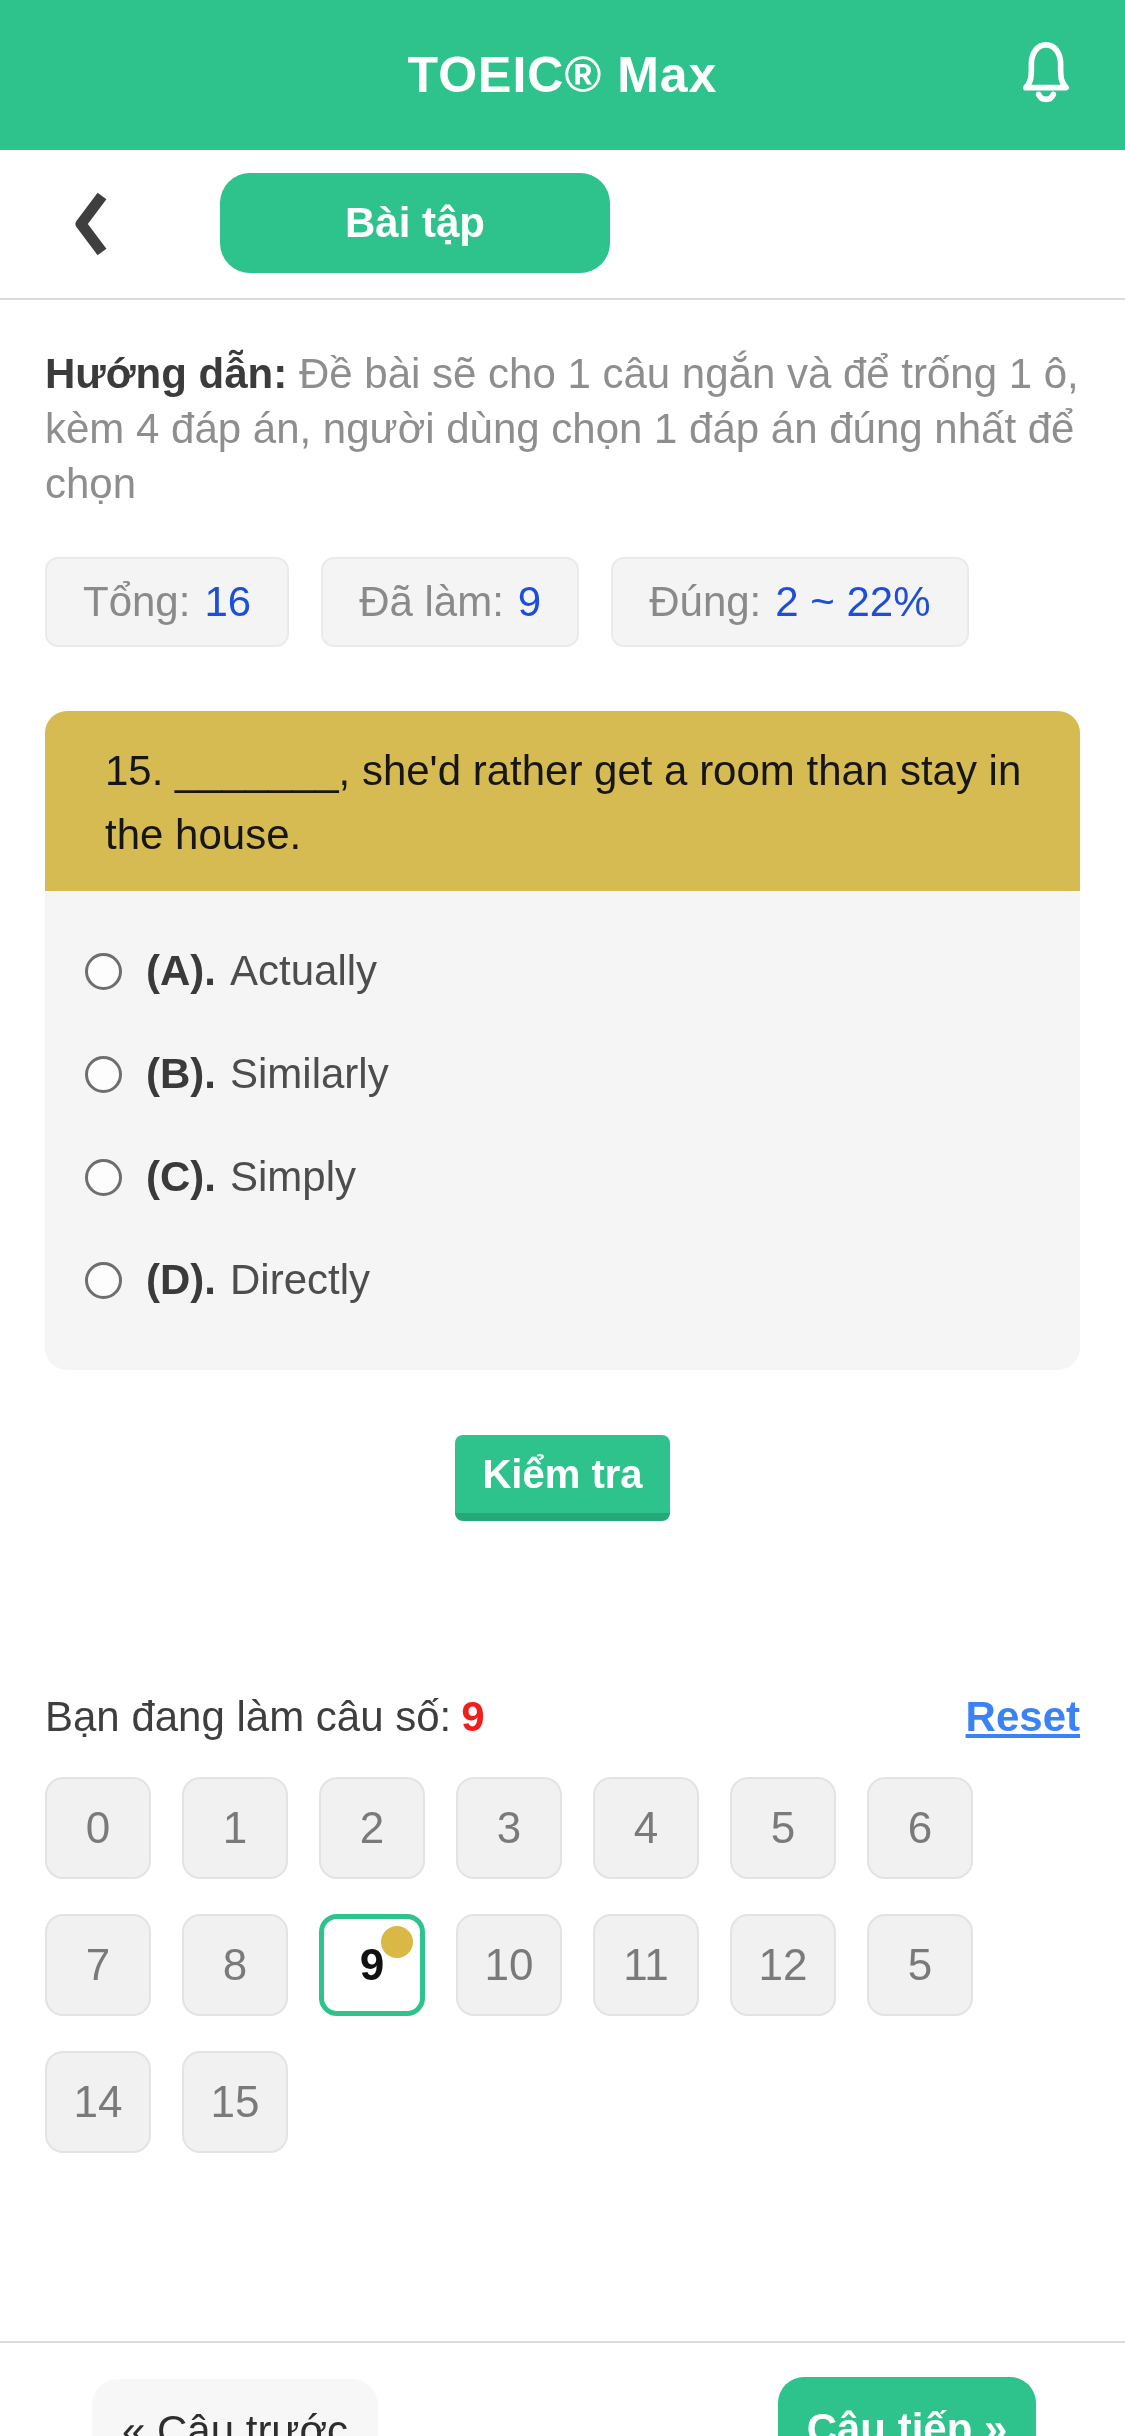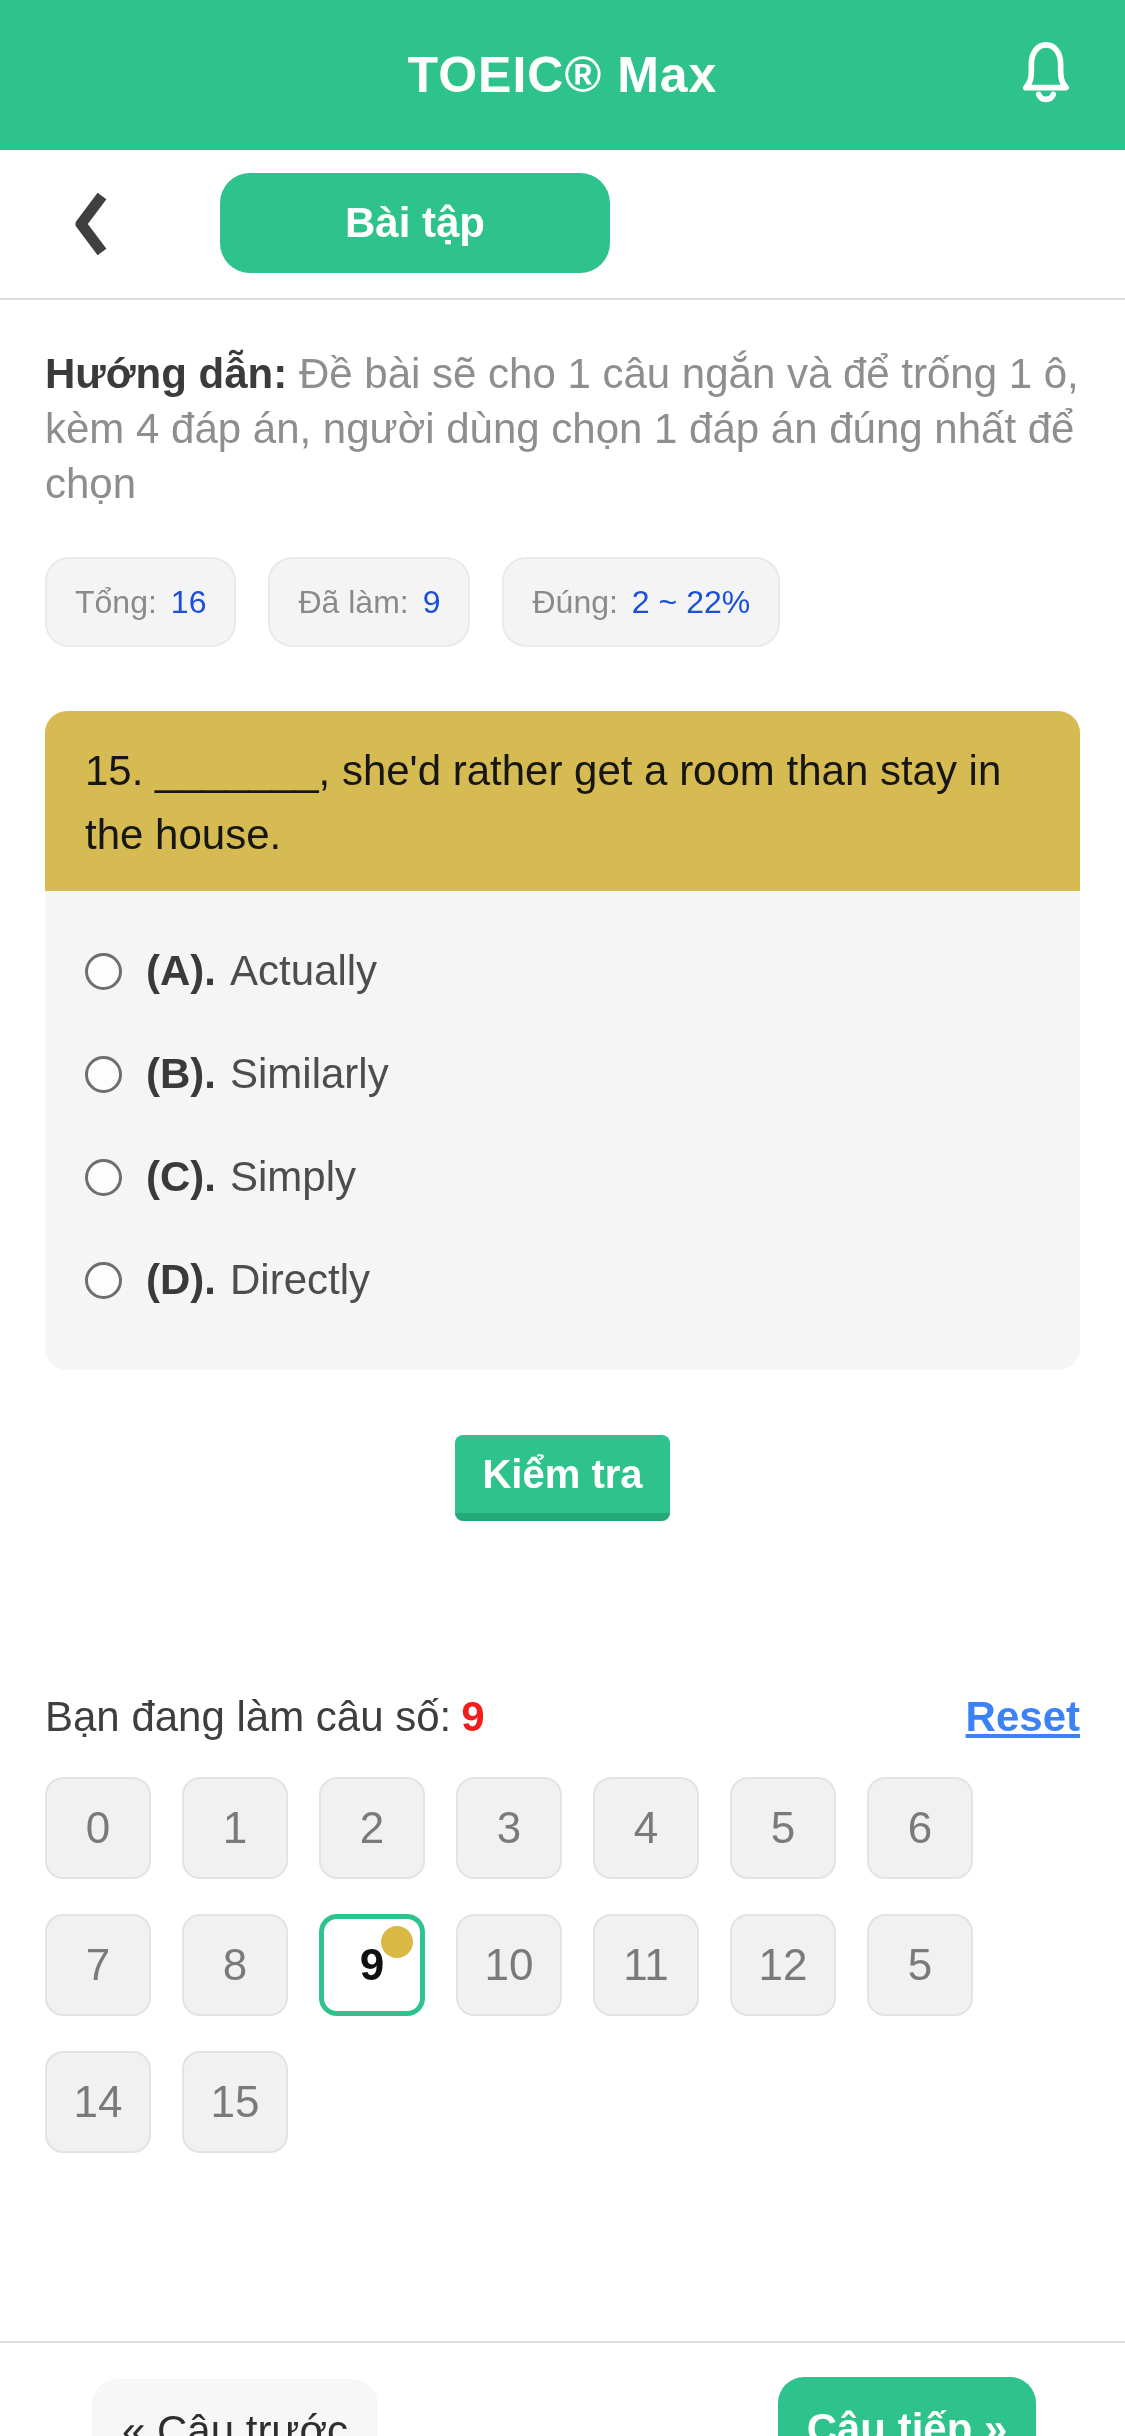--- a/index.html
+++ b/index.html
@@ -17,28 +17,28 @@
   .back{ position:absolute; left:72px; top:50%; transform:translateY(-50%); cursor:pointer; line-height:0; }
   .tab-btn{ position:absolute; left:220px; top:23px; width:390px; height:100px; background:#2EC28C; color:#ffffff;
             border:none; border-radius:30px; font-size:42px; font-weight:bold; font-family:inherit; cursor:pointer; }
 
   
   .content{ padding:0 45px; }
   .instructions{ margin-top:46px; font-size:42px; line-height:55px; color:#8E8E8E; }
   .instructions b{ color:#3B3B3B; font-weight:bold; }
 
   .stats{ margin-top:46px; display:flex; gap:32px; }
-  .chip{ height:90px; display:inline-flex; align-items:center; padding:0 28px; background:#F4F4F4;
-         border:2px solid #EAEAEA; border-radius:24px; font-size:32px; }
+  .chip{ height:90px; display:inline-flex; align-items:center; padding:0 36px; background:#F4F4F4;
+         border:2px solid #EAEAEA; border-radius:13px; font-size:42px; }
   .chip-label{ color:#8A8A8A; }
   .chip-value{ color:#1d4ed8; font-weight:normal; margin-left:14px; }
 
   
   .question-card{ margin-top:64px; border-radius:22px; overflow:hidden; }
-  .question-header{ background:#D6BB52; color:#161616; font-size:42px; line-height:64px; padding:28px 40px 24px 40px; min-height:180px; }
+  .question-header{ background:#D6BB52; color:#161616; font-size:42px; line-height:64px; padding:28px 40px 24px 60px; min-height:180px; }
   .question-body{ background:#F5F5F5; padding:56px 40px 66px 40px; }
   .option{ display:flex; align-items:center; margin-bottom:55px; min-height:48px; cursor:pointer; }
   .option:last-child{ margin-bottom:0; }
   .radio{ width:37px; height:37px; border:3px solid #6E6E6E; border-radius:50%; background:#FDFDFD; flex:0 0 auto; }
   .option-key{ margin-left:24px; font-size:42px; font-weight:bold; color:#3A3A3A; }
   .option-text{ margin-left:14px; font-size:42px; color:#4D4D4D; }
 
   
   .check-wrap{ margin-top:65px; text-align:center; }
   .check-btn{ width:215px; height:86px; background:#2EC28C; border:none; border-bottom:8px solid #25A87A;

